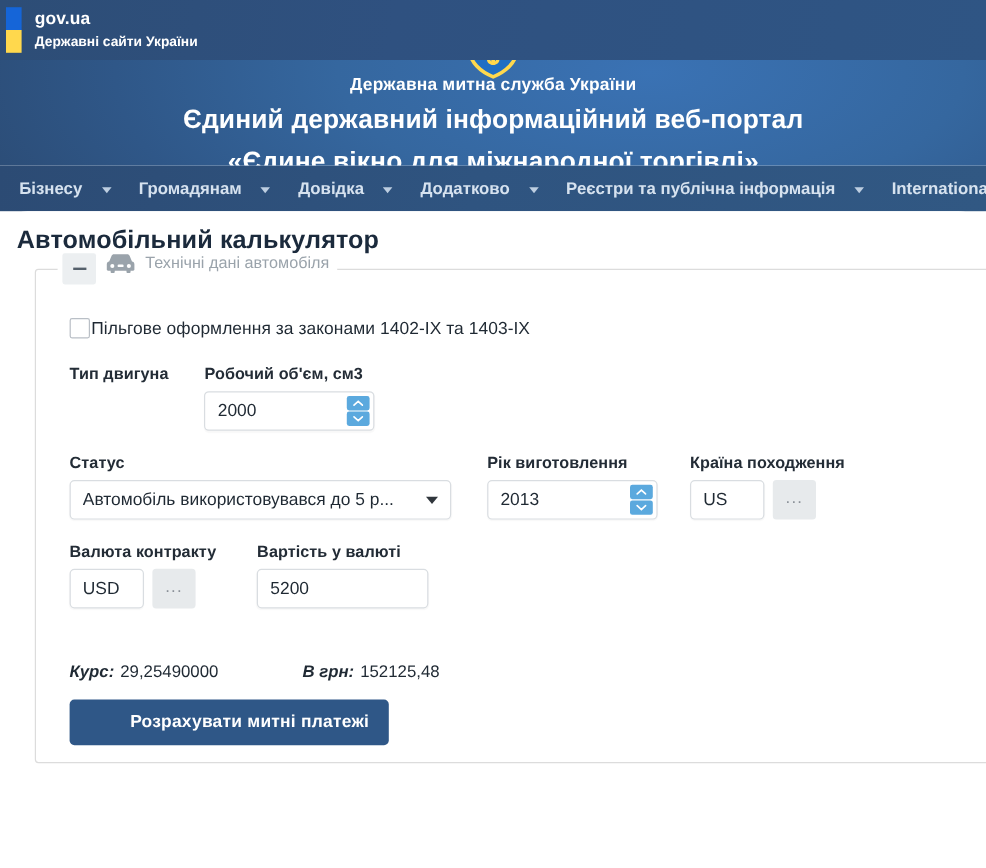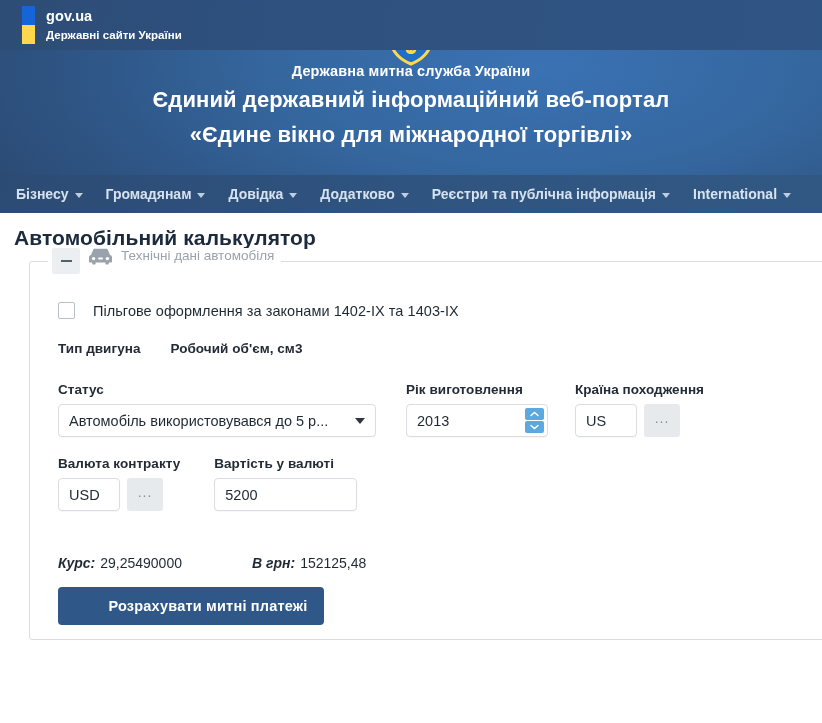--- a/index.html
+++ b/index.html
@@ -12,21 +12,21 @@
     font-family: "Liberation Sans", "DejaVu Sans", sans-serif;
   }
 
   
   .govbar {
     position: relative;
     height: 50px;
     background: linear-gradient(100deg, #2d4d76 0%, #2f5180 40%, #2f5584 100%);
     display: flex;
     align-items: center;
-    padding-left: 22px;
+    padding-left: 5px;
     overflow: hidden;
   }
   .flag-bars {
     width: 13px; height: 38px;
     display: flex; flex-direction: column;
     flex: 0 0 auto;
   }
   .flag-blue  { flex: 1; background: #1565d8; }
   .flag-yellow{ flex: 1; background: #ffd84d; }
   .govtexts {
@@ -44,21 +44,21 @@
   .gov-sub {
     color: #ffffff;
     font-size: 11.5px;
     font-weight: bold;
     margin-top: 3px;
   }
 
   
   .masthead {
     position: relative;
-    height: 125px;
+    height: 88px;
     background:
       radial-gradient(ellipse 620px 260px at 66% 12%, #3a72b4 0%, #35679f 42%, #2f5788 72%, #2b4a72 100%);
     overflow: hidden;
   }
   .emblem {
     position: absolute;
     left: 50%; top: -48px;
     transform: translateX(-50%);
     width: 44px; height: 64px;
   }
@@ -88,21 +88,21 @@
     height: 38px;
     background: linear-gradient(100deg, #2c4b74 0%, #2f5480 48%, #315883 100%);
     display: flex;
     align-items: center;
     padding-left: 16px;
     overflow: hidden;
   }
   .nav-item {
     display: flex;
     align-items: center;
-    gap: 6px;
+    gap: 16px;
     color: #d6e2ef;
     font-size: 14px;
     font-weight: bold;
     margin-right: 23px;
     white-space: nowrap;
     cursor: pointer;
   }
   .nav-item:last-child { margin-right: 0; }
   .caret {
     width: 0; height: 0;
@@ -172,21 +172,21 @@
   .legend-text {
     font-size: 13.5px;
     color: #9aa3ab;
     white-space: nowrap;
   }
 
   
   .check-row {
     display: flex;
     align-items: center;
-    gap: 18px;
+    gap: 1px;
     margin: 14px 0 22px 12px;
   }
   .checkbox {
     width: 17px; height: 17px;
     border: 1px solid #b9bfc6;
     border-radius: 2px;
     background: #fff;
     cursor: pointer;
     flex: 0 0 auto;
   }
@@ -388,20 +388,35 @@
     </div>
 
     
     <div class="form-row">
       <div class="field">
         <label class="field-label">Тип двигуна</label>
       </div>
 
       <div class="field" style="margin-left:30px">
         <label class="field-label">Робочий об'єм, см3</label>
+        <div class="spin-wrap">
+          <div class="input-box">2000</div>
+          <div class="spinner">
+            <button class="spin-btn">
+              <svg width="9" height="6" viewBox="0 0 9 6">
+                  <path d="M1 4.6 L4.5 1.4 L8 4.6" stroke="#ffffff" stroke-width="1.4" fill="none" stroke-linecap="round"></path>
+                </svg>
+            </button>
+            <button class="spin-btn">
+              <svg width="9" height="6" viewBox="0 0 9 6">
+                  <path d="M1 1.4 L4.5 4.6 L8 1.4" stroke="#ffffff" stroke-width="1.4" fill="none" stroke-linecap="round"></path>
+                </svg>
+            </button>
+          </div>
+        </div>
       </div>
     </div>
 
     
     <div class="form-row">
       <div class="field">
         <label class="field-label">Статус</label>
         <div class="input-box select-box">
           <span class="select-value">Автомобіль використовувався до 5 р...</span>
           <span class="select-caret"></span>

